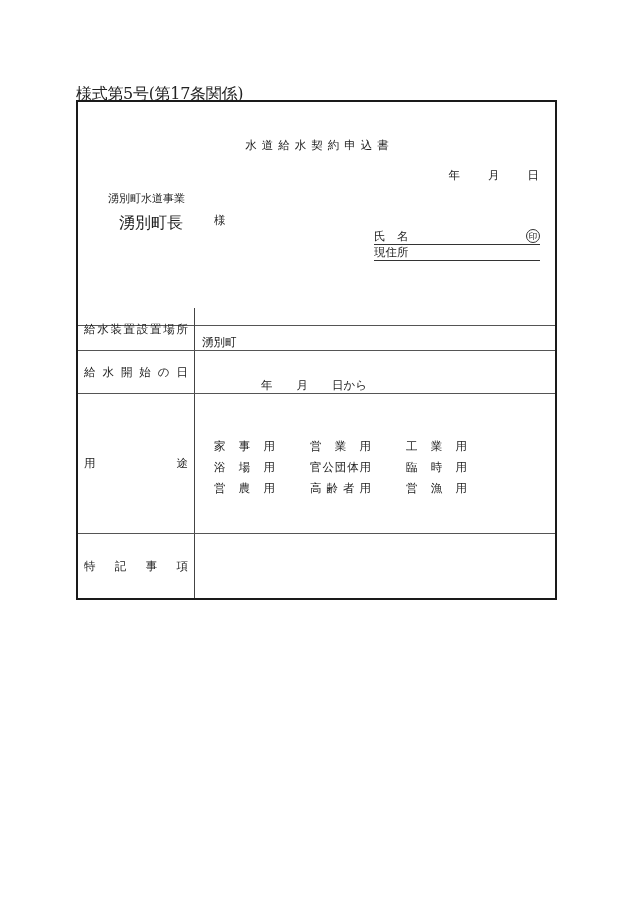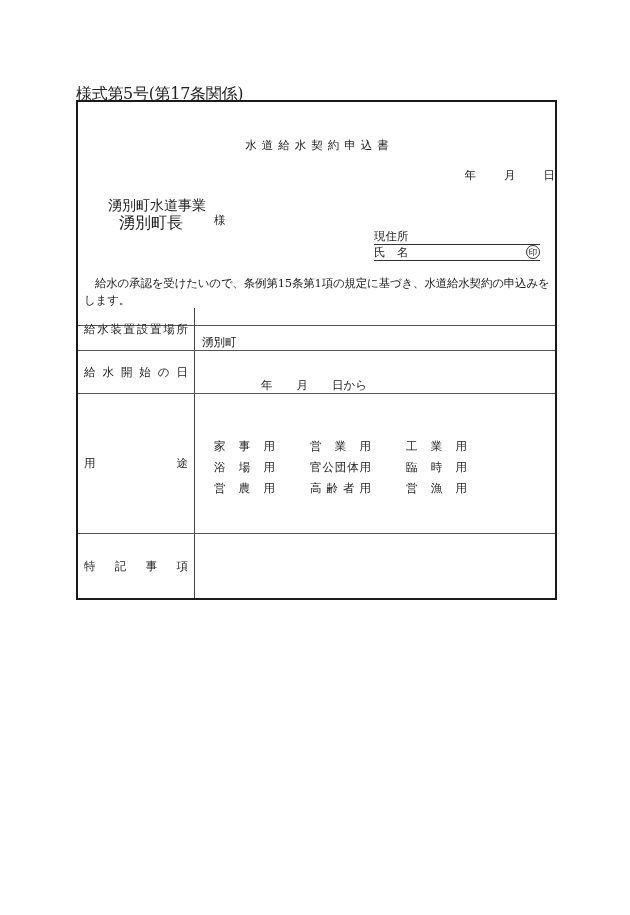--- a/index.html
+++ b/index.html
@@ -48,32 +48,32 @@
       top: 19px;
       text-align: center;
       font-size: 11.5px;
       letter-spacing: 5px;
       white-space: nowrap;
       padding-left: 6px;
       box-sizing: border-box;
     }
     .date-line {
       position: absolute;
-      right: 0;
+      right: 16px;
       top: 49px;
       font-size: 11.5px;
       white-space: nowrap;
     }
     .date-line span { display: inline-block; }
     .date-line .gap { width: 28px; }
     .addressee-org {
       position: absolute;
       left: 30px;
-      top: 78px;
-      font-size: 14px;
+      top: 72px;
+      font-size: 11px;
       white-space: nowrap;
     }
     .addressee-name {
       position: absolute;
       left: 41px;
       top: 94px;
       font-size: 16px;
       white-space: nowrap;
     }
     .addressee-honorific {
@@ -191,29 +191,28 @@
     <div class="date-line">
       <span>年</span><span class="gap"></span><span>月</span><span class="gap"></span><span>日</span>
     </div>
 
     <div class="addressee-org">湧別町水道事業</div>
     <div class="addressee-name">湧別町長</div>
     <div class="addressee-honorific">様</div>
 
     <div class="applicant-block">
       <div class="applicant-row">
-        <span>現住所</span>
-      </div>
-      <div class="applicant-row">
         <span>氏　名</span>
         <span class="seal-mark">印</span>
       </div>
-    </div>
-
-    <div class="statement">給水の承認を受けたいので、条例第15条第1項の規定に基づき、水道給水契約の申込みをします。</div>
+      <div class="applicant-row">
+        <span>現住所</span>
+      </div>
+    </div>
+
   </div>
 
   <div class="row" style="top:206px;height:43px;">
     <div class="row-label">
       <div class="justify">
         <span>給</span>
         <span>水</span>
         <span>装</span>
         <span>置</span>
         <span>設</span>

